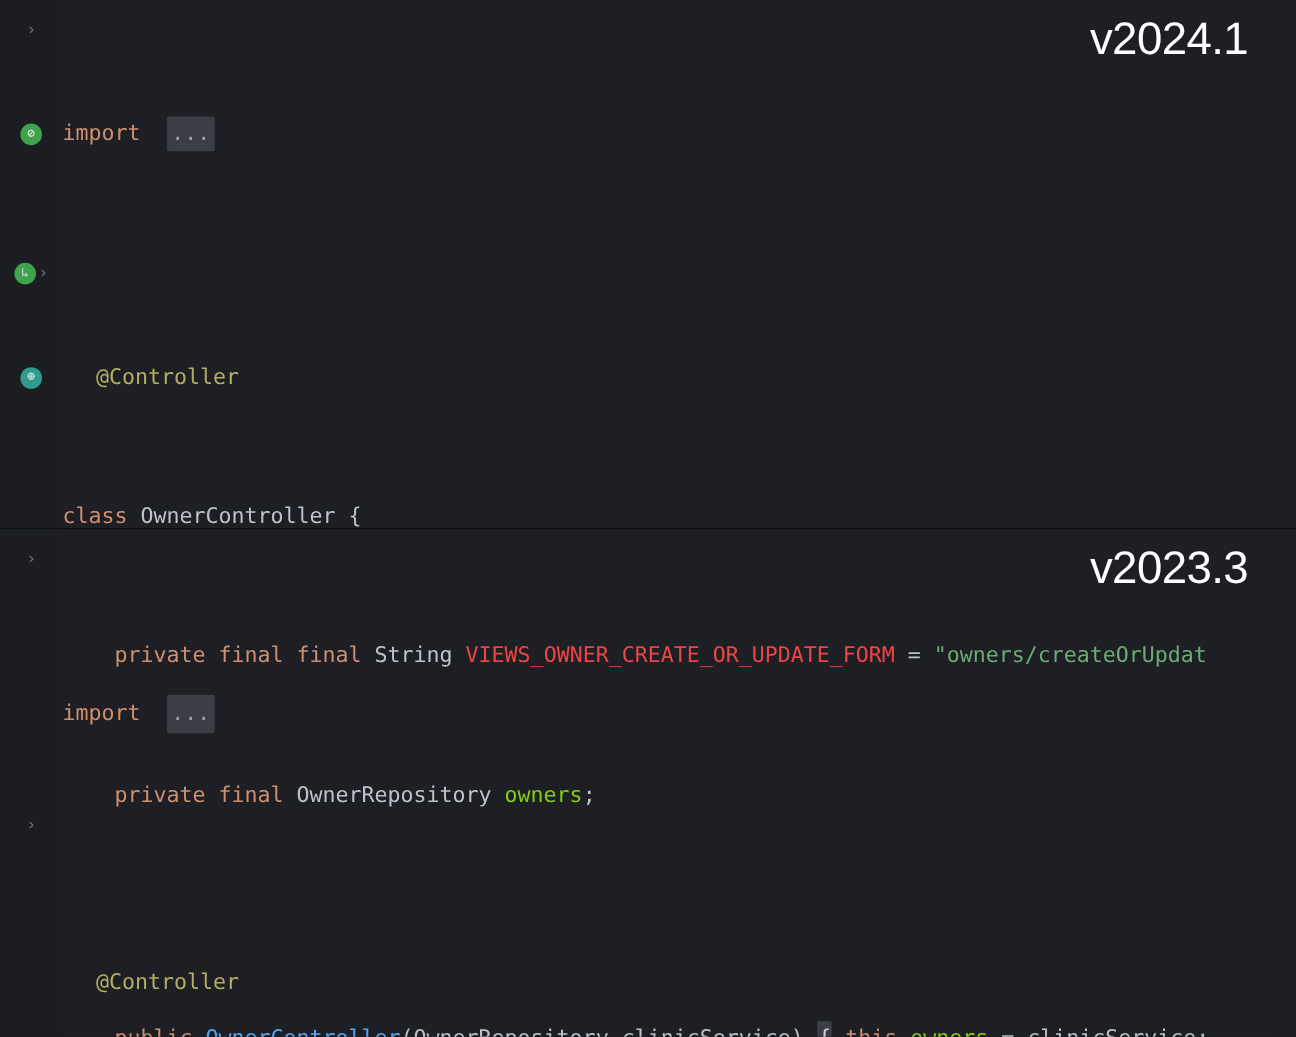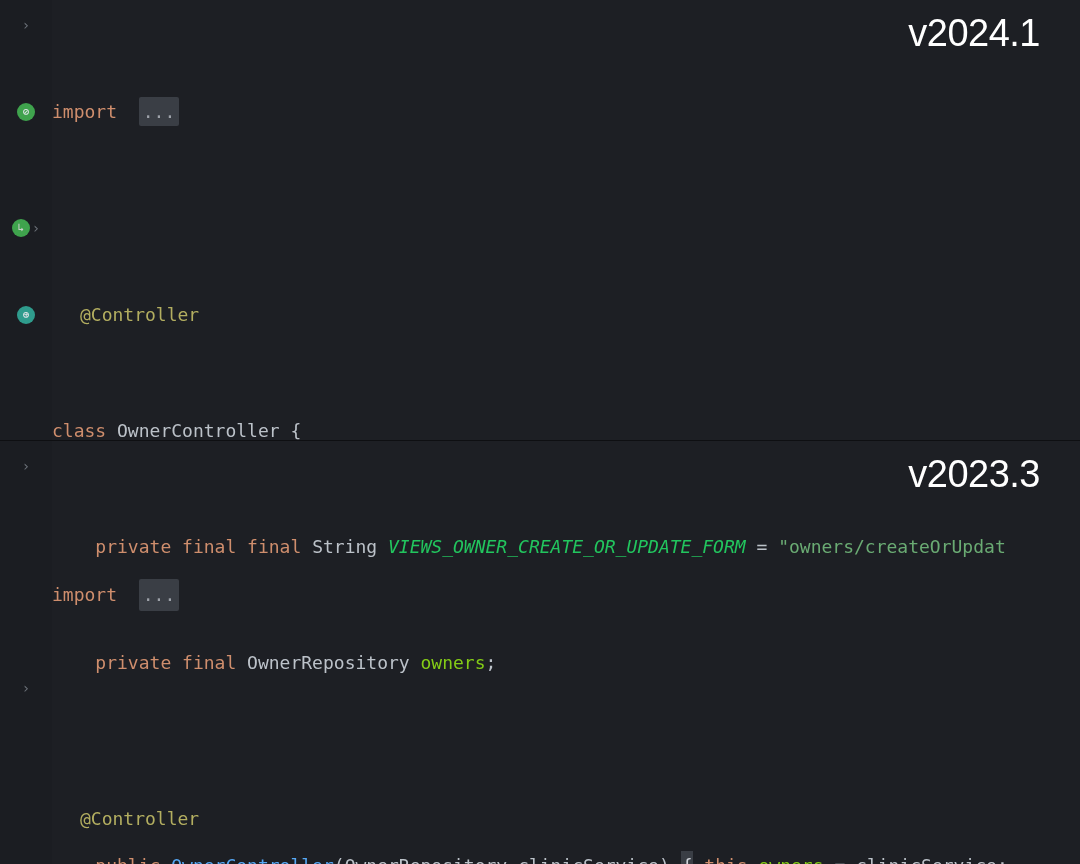--- a/index.html
+++ b/index.html
@@ -53,21 +53,21 @@
 
   .line { height: 29px; display: flex; align-items: flex-end; }
 
   
   .kw   { color: #cf8e6d; }   
   .type { color: #bcc2c9; }
   .field{ color: #84cc16; }   
   .anno { color: #b3ae60; margin-left: 28px; }   
   .str  { color: #6aab73; }   
   .method-decl { color: #56a8f5; } 
-  .const-italic { color: #22c55e; font-style: italic; }
+  .const-italic { color: #ef4444; }
   .punct { color: #bcc2c9; }
   .paren { color: #bcc2c9; }
   .brace-hl { background:#3a3e45; color:#d0d3d9; padding:0 1px; }
 
   .folded {
     background: #3a3e45;
     color: #9ea3aa;
     padding: 0 4px;
     border-radius: 2px;
   }

